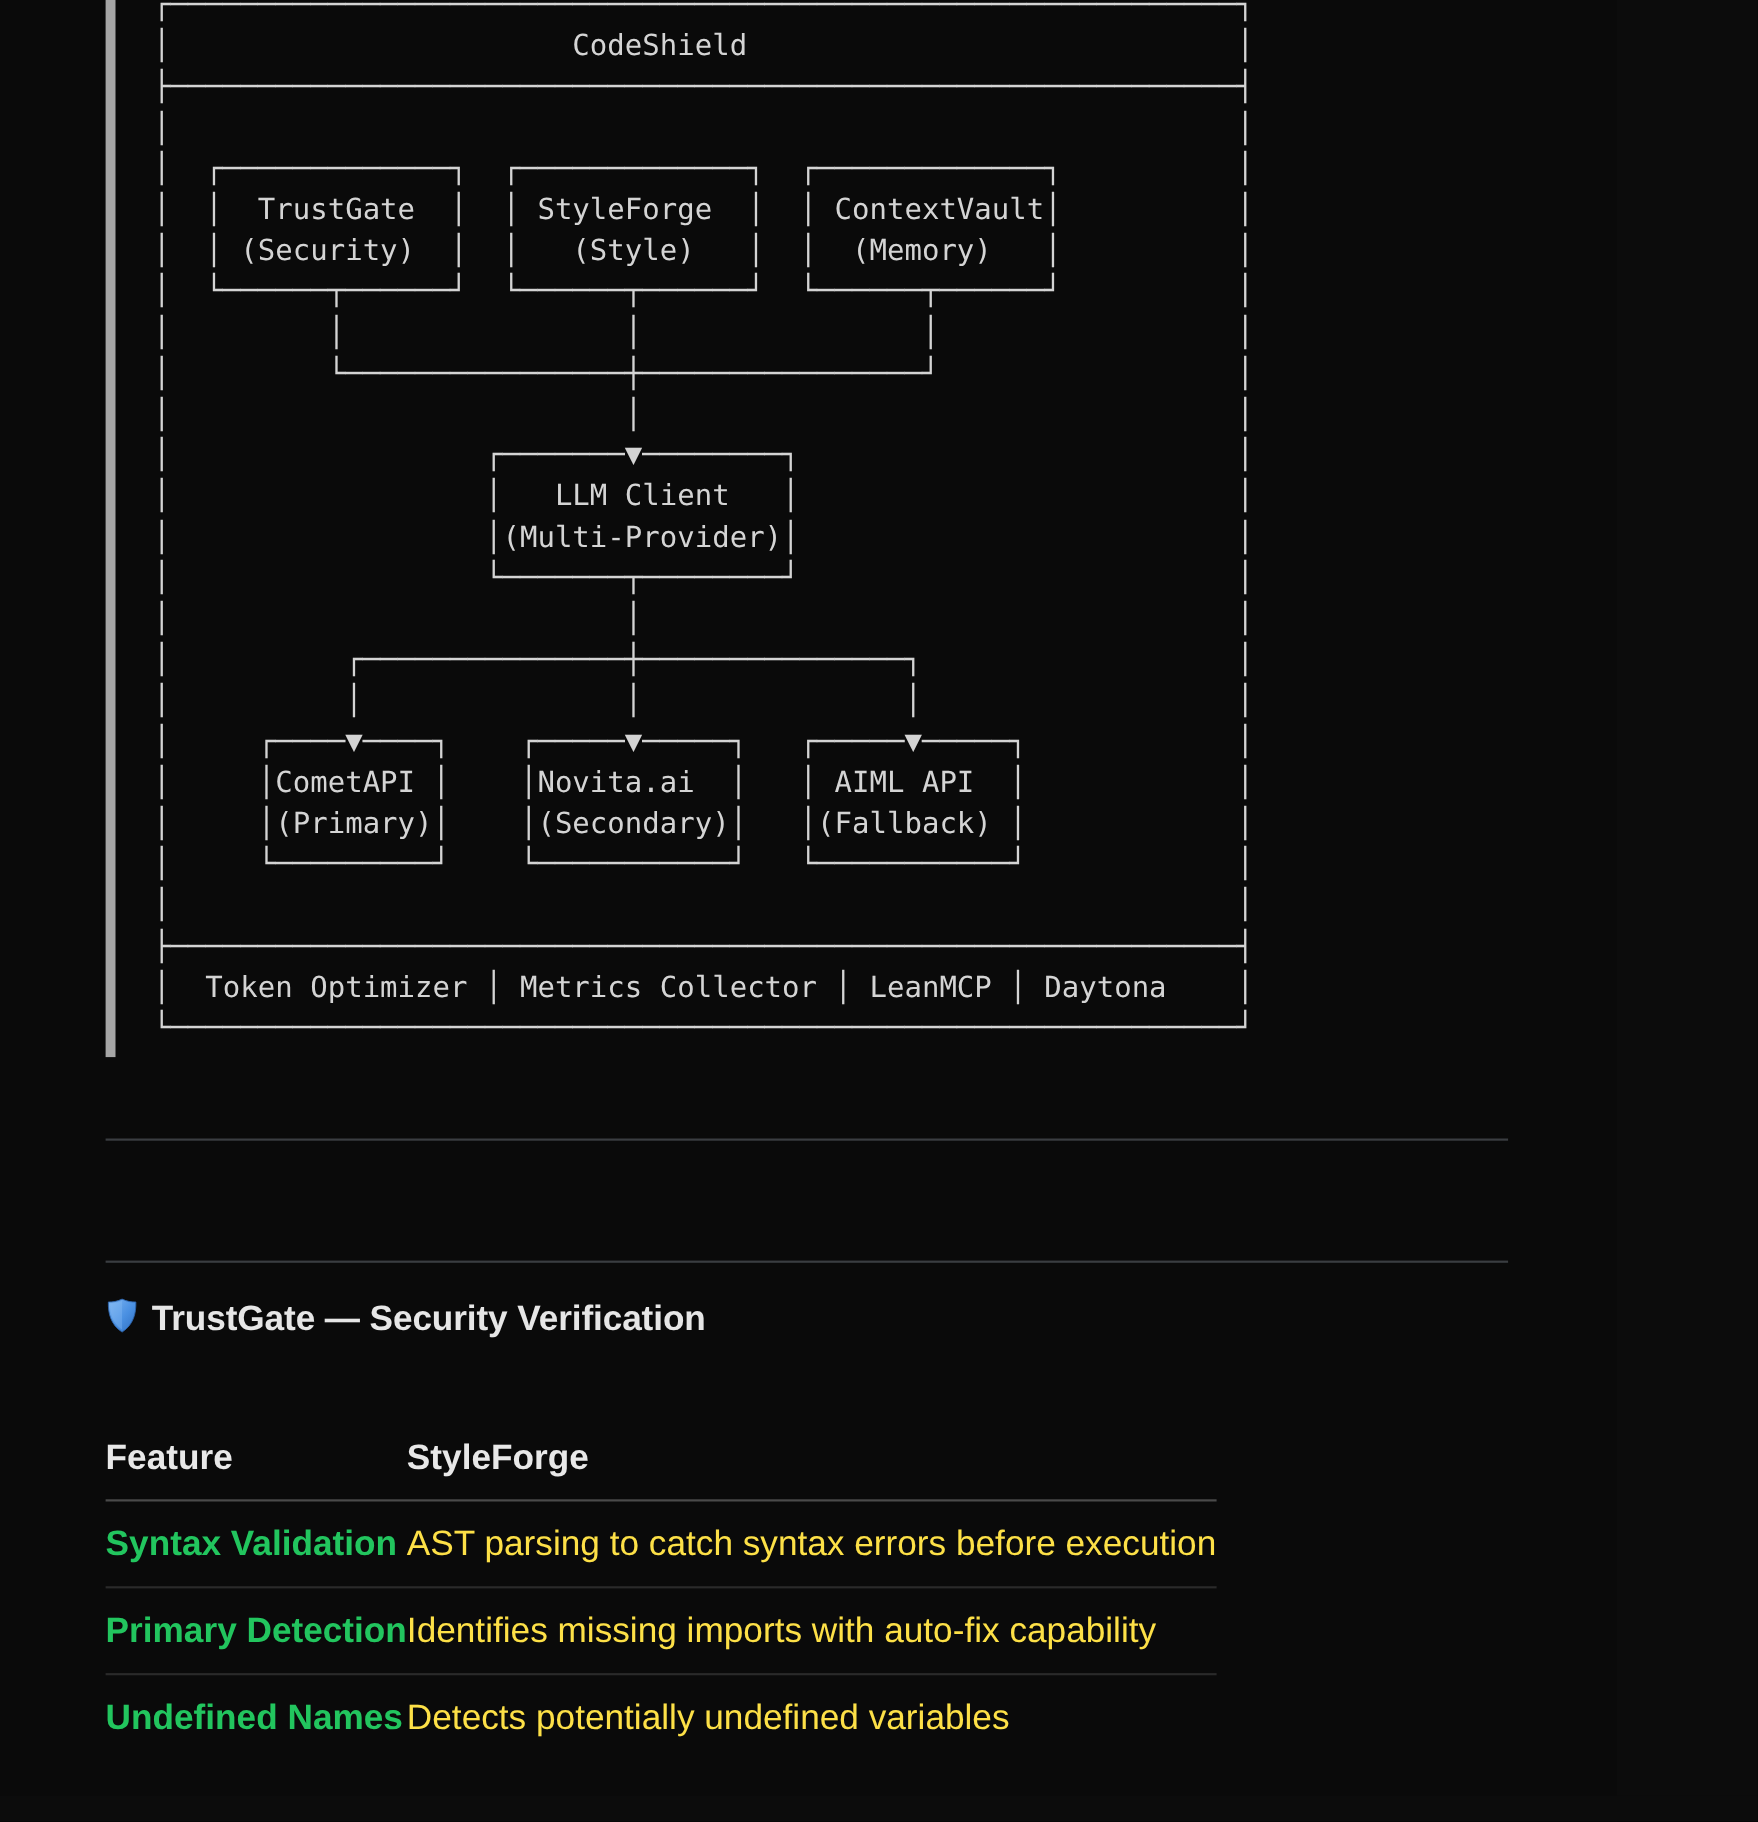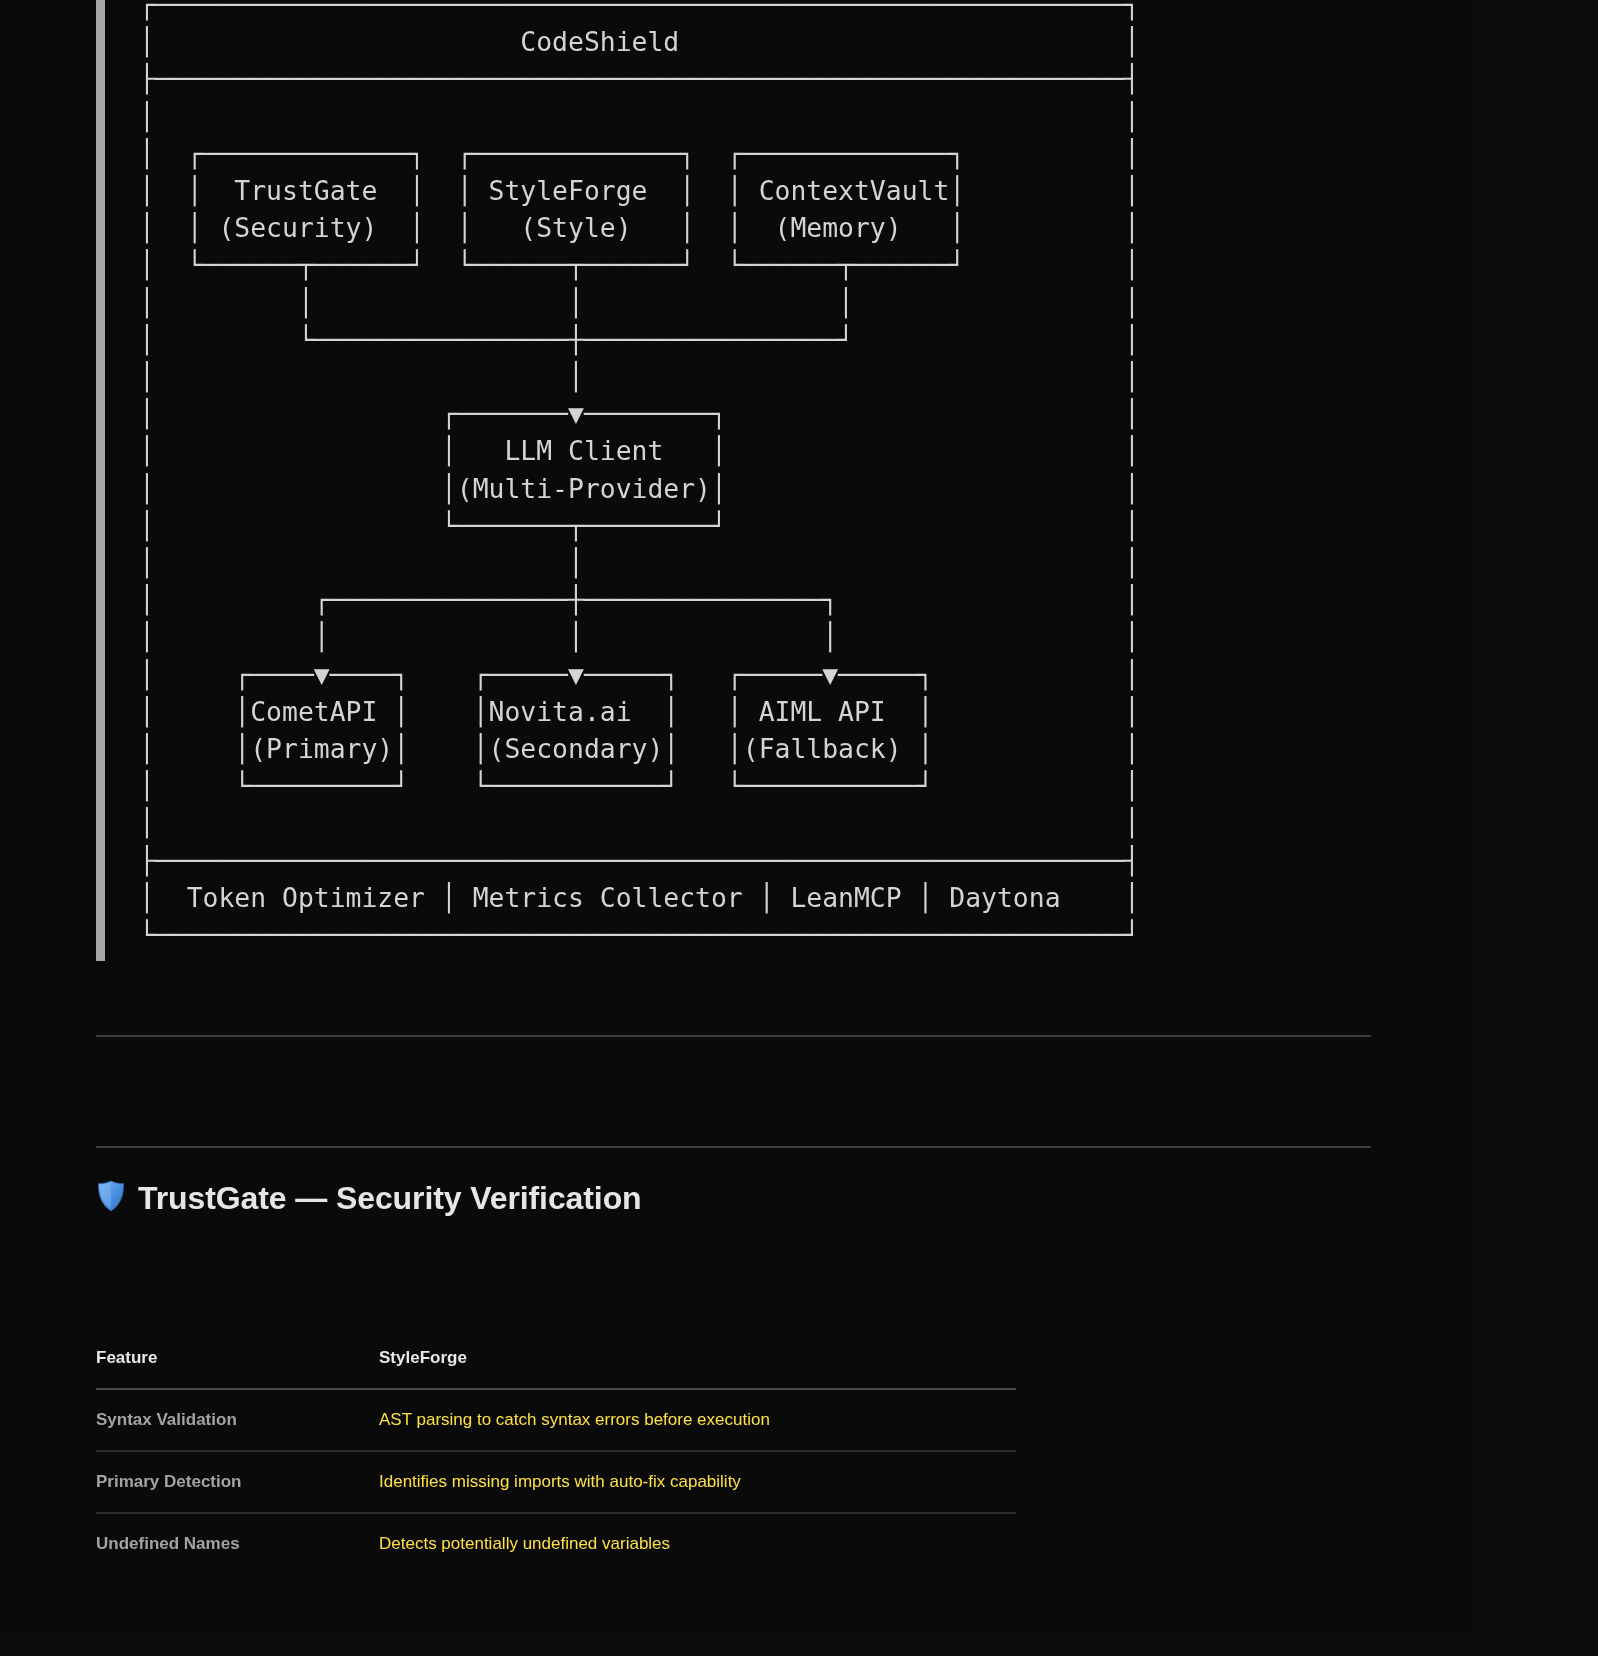--- a/index.html
+++ b/index.html
@@ -110,43 +110,43 @@
     top: 1251px;
     font-size: 24.5px;
     color: #cfcfcf;
     white-space: nowrap;
   }
 
   
   .tbl {
     position: absolute;
     left: 96px;
-    top: 1348px;
+    top: 1306px;
     width: 920px;
     border-collapse: collapse;
-    font-size: 17px;
+    font-size: 32px;
   }
   .tbl th {
     text-align: left;
     font-weight: 700;
     color: #e8e8e8;
     padding: 0 0 20px 0;
     border-bottom: 2px solid #4a4a4a;
     white-space: nowrap;
   }
   .tbl td {
     padding: 20px 0 20px 0;
     border-bottom: 2px solid #2a2a2a;
     color: #fde047;
     vertical-align: middle;
     white-space: nowrap;
   }
   .tbl td.feat {
     font-weight: 700;
-    color: #a3a3a3;
+    color: #22c55e;
     width: 283px;
     margin-top: 12px;
   }
   .tbl tr:last-child td { border-bottom: none; }
 
   
   #scrollbar {
     position: absolute;
     right: 0px;
     top: 0px;

